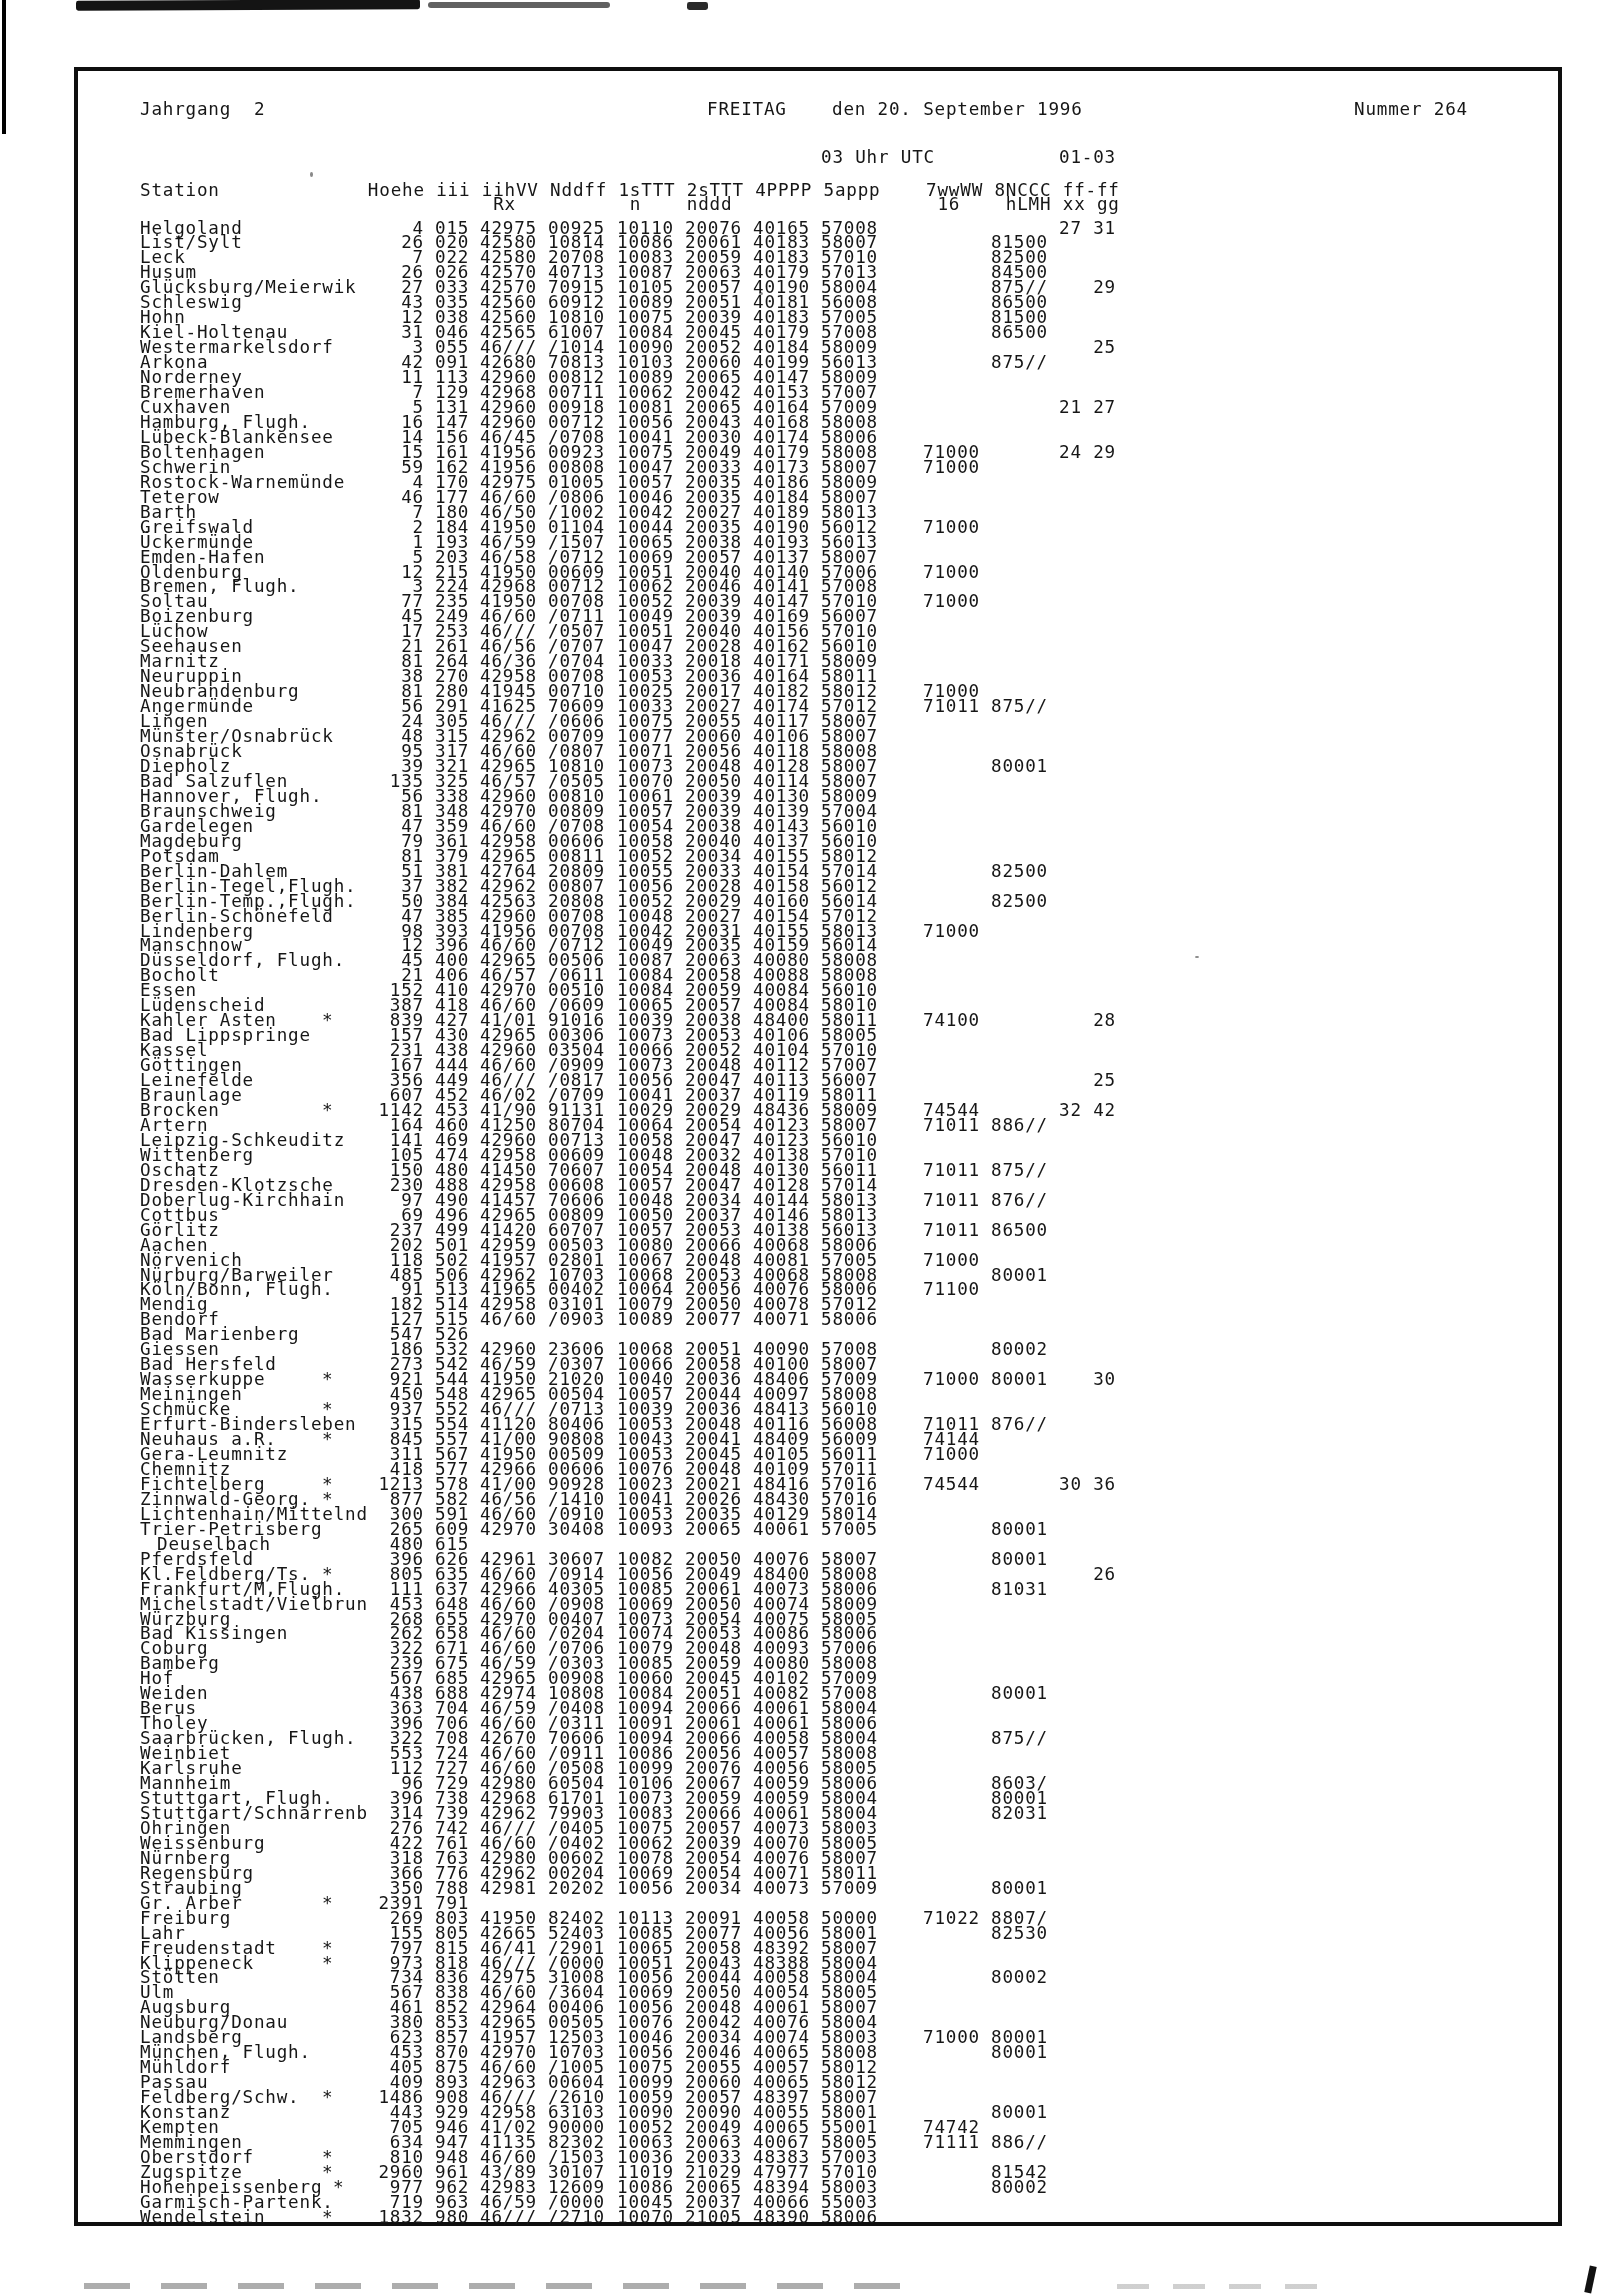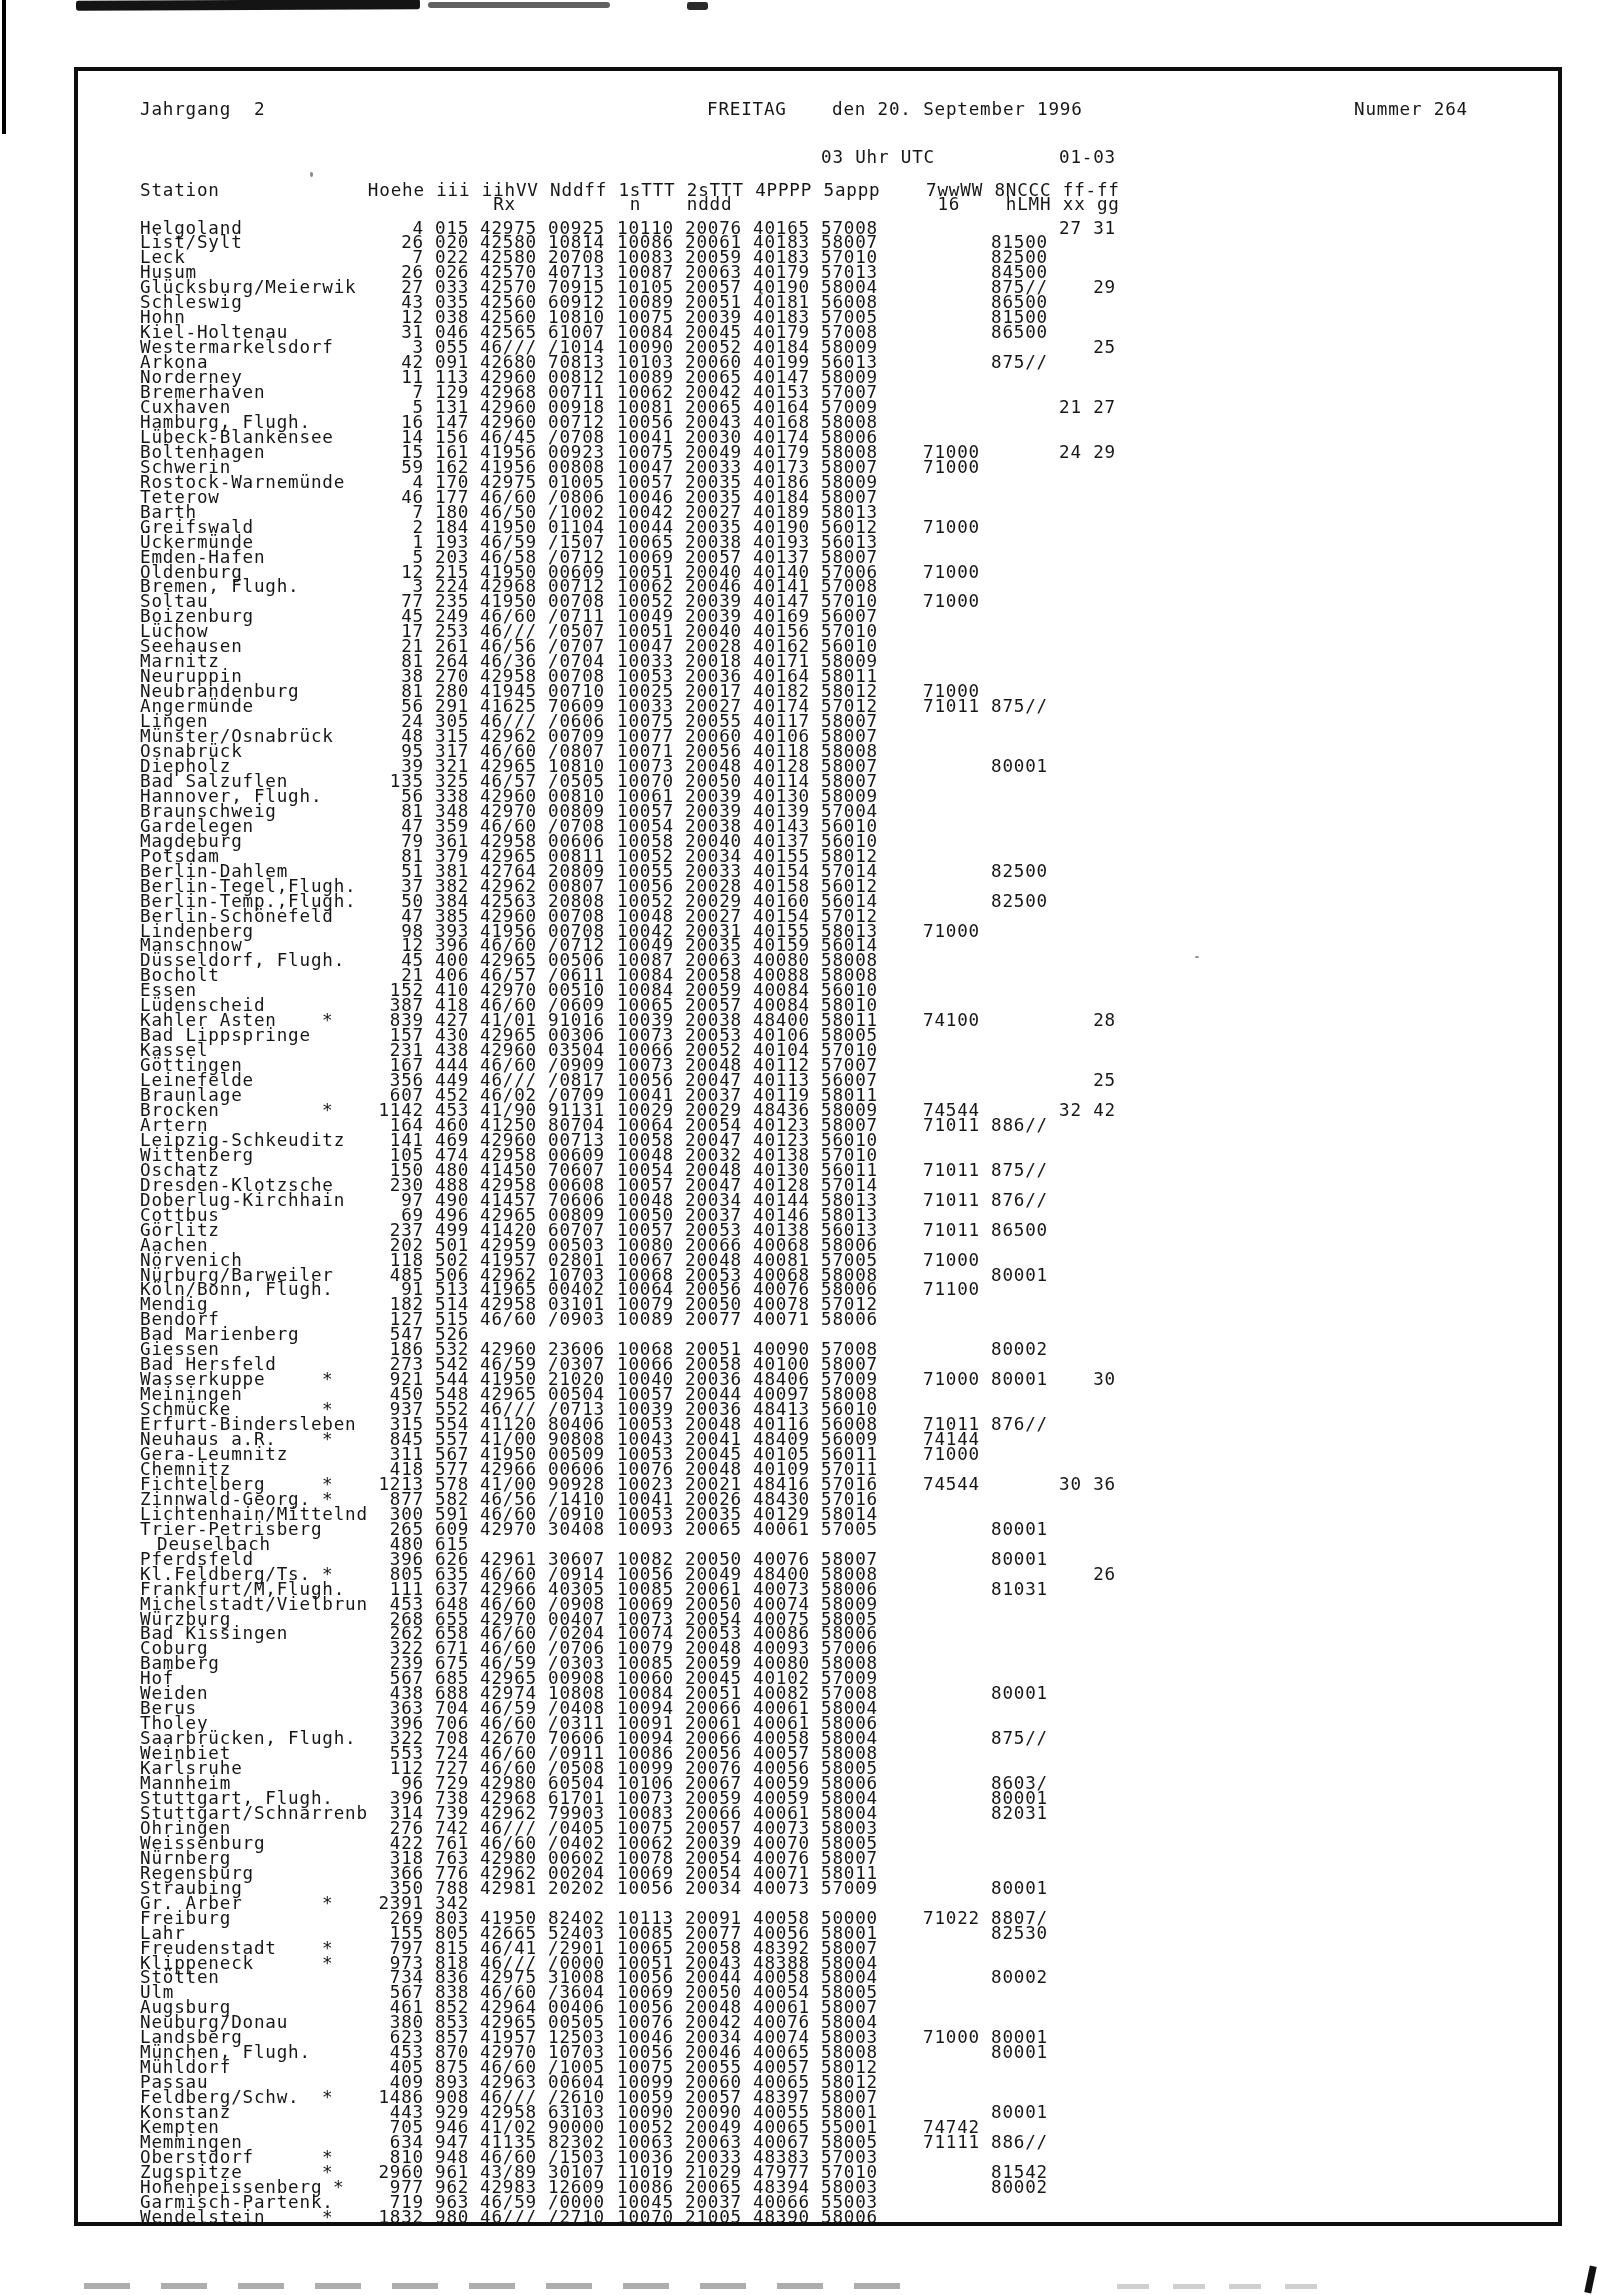--- a/index.html
+++ b/index.html
@@ -169,21 +169,21 @@
       <div class="line" style="top: 1746px;"><span class="cell" style="left: 0px;">Weinbiet</span><span class="cell r" style="left: 227px;">553</span><span class="cell" style="left: 295px;">724</span><span class="cell" style="left: 340px;">46/60</span><span class="cell" style="left: 408px;">/0911</span><span class="cell" style="left: 477px;">10086</span><span class="cell" style="left: 545px;">20056</span><span class="cell" style="left: 613px;">40057</span><span class="cell" style="left: 681px;">58008</span></div>
       <div class="line" style="top: 1761px;"><span class="cell" style="left: 0px;">Karlsruhe</span><span class="cell r" style="left: 227px;">112</span><span class="cell" style="left: 295px;">727</span><span class="cell" style="left: 340px;">46/60</span><span class="cell" style="left: 408px;">/0508</span><span class="cell" style="left: 477px;">10099</span><span class="cell" style="left: 545px;">20076</span><span class="cell" style="left: 613px;">40056</span><span class="cell" style="left: 681px;">58005</span></div>
       <div class="line" style="top: 1776px;"><span class="cell" style="left: 0px;">Mannheim</span><span class="cell r" style="left: 227px;">96</span><span class="cell" style="left: 295px;">729</span><span class="cell" style="left: 340px;">42980</span><span class="cell" style="left: 408px;">60504</span><span class="cell" style="left: 477px;">10106</span><span class="cell" style="left: 545px;">20067</span><span class="cell" style="left: 613px;">40059</span><span class="cell" style="left: 681px;">58006</span><span class="cell" style="left: 851px;">8603/</span></div>
       <div class="line" style="top: 1791px;"><span class="cell" style="left: 0px;">Stuttgart, Flugh.</span><span class="cell r" style="left: 227px;">396</span><span class="cell" style="left: 295px;">738</span><span class="cell" style="left: 340px;">42968</span><span class="cell" style="left: 408px;">61701</span><span class="cell" style="left: 477px;">10073</span><span class="cell" style="left: 545px;">20059</span><span class="cell" style="left: 613px;">40059</span><span class="cell" style="left: 681px;">58004</span><span class="cell" style="left: 851px;">80001</span></div>
       <div class="line" style="top: 1806px;"><span class="cell" style="left: 0px;">Stuttgart/Schnarrenb</span><span class="cell r" style="left: 227px;">314</span><span class="cell" style="left: 295px;">739</span><span class="cell" style="left: 340px;">42962</span><span class="cell" style="left: 408px;">79903</span><span class="cell" style="left: 477px;">10083</span><span class="cell" style="left: 545px;">20066</span><span class="cell" style="left: 613px;">40061</span><span class="cell" style="left: 681px;">58004</span><span class="cell" style="left: 851px;">82031</span></div>
       <div class="line" style="top: 1821px;"><span class="cell" style="left: 0px;">Öhringen</span><span class="cell r" style="left: 227px;">276</span><span class="cell" style="left: 295px;">742</span><span class="cell" style="left: 340px;">46///</span><span class="cell" style="left: 408px;">/0405</span><span class="cell" style="left: 477px;">10075</span><span class="cell" style="left: 545px;">20057</span><span class="cell" style="left: 613px;">40073</span><span class="cell" style="left: 681px;">58003</span></div>
       <div class="line" style="top: 1836px;"><span class="cell" style="left: 0px;">Weissenburg</span><span class="cell r" style="left: 227px;">422</span><span class="cell" style="left: 295px;">761</span><span class="cell" style="left: 340px;">46/60</span><span class="cell" style="left: 408px;">/0402</span><span class="cell" style="left: 477px;">10062</span><span class="cell" style="left: 545px;">20039</span><span class="cell" style="left: 613px;">40070</span><span class="cell" style="left: 681px;">58005</span></div>
       <div class="line" style="top: 1851px;"><span class="cell" style="left: 0px;">Nürnberg</span><span class="cell r" style="left: 227px;">318</span><span class="cell" style="left: 295px;">763</span><span class="cell" style="left: 340px;">42980</span><span class="cell" style="left: 408px;">00602</span><span class="cell" style="left: 477px;">10078</span><span class="cell" style="left: 545px;">20054</span><span class="cell" style="left: 613px;">40076</span><span class="cell" style="left: 681px;">58007</span></div>
       <div class="line" style="top: 1866px;"><span class="cell" style="left: 0px;">Regensburg</span><span class="cell r" style="left: 227px;">366</span><span class="cell" style="left: 295px;">776</span><span class="cell" style="left: 340px;">42962</span><span class="cell" style="left: 408px;">00204</span><span class="cell" style="left: 477px;">10069</span><span class="cell" style="left: 545px;">20054</span><span class="cell" style="left: 613px;">40071</span><span class="cell" style="left: 681px;">58011</span></div>
       <div class="line" style="top: 1881px;"><span class="cell" style="left: 0px;">Straubing</span><span class="cell r" style="left: 227px;">350</span><span class="cell" style="left: 295px;">788</span><span class="cell" style="left: 340px;">42981</span><span class="cell" style="left: 408px;">20202</span><span class="cell" style="left: 477px;">10056</span><span class="cell" style="left: 545px;">20034</span><span class="cell" style="left: 613px;">40073</span><span class="cell" style="left: 681px;">57009</span><span class="cell" style="left: 851px;">80001</span></div>
-      <div class="line" style="top: 1896px;"><span class="cell" style="left: 0px;">Gr. Arber</span><span class="cell" style="left: 182px;">*</span><span class="cell r" style="left: 227px;">2391</span><span class="cell" style="left: 295px;">342</span></div>
+      <div class="line" style="top: 1896px;"><span class="cell" style="left: 0px;">Gr. Arber</span><span class="cell" style="left: 182px;">*</span><span class="cell r" style="left: 227px;">2391</span><span class="cell" style="left: 295px;">791</span></div>
       <div class="line" style="top: 1911px;"><span class="cell" style="left: 0px;">Freiburg</span><span class="cell r" style="left: 227px;">269</span><span class="cell" style="left: 295px;">803</span><span class="cell" style="left: 340px;">41950</span><span class="cell" style="left: 408px;">82402</span><span class="cell" style="left: 477px;">10113</span><span class="cell" style="left: 545px;">20091</span><span class="cell" style="left: 613px;">40058</span><span class="cell" style="left: 681px;">50000</span><span class="cell" style="left: 783px;">71022</span><span class="cell" style="left: 851px;">8807/</span></div>
       <div class="line" style="top: 1926px;"><span class="cell" style="left: 0px;">Lahr</span><span class="cell r" style="left: 227px;">155</span><span class="cell" style="left: 295px;">805</span><span class="cell" style="left: 340px;">42665</span><span class="cell" style="left: 408px;">52403</span><span class="cell" style="left: 477px;">10085</span><span class="cell" style="left: 545px;">20077</span><span class="cell" style="left: 613px;">40056</span><span class="cell" style="left: 681px;">58001</span><span class="cell" style="left: 851px;">82530</span></div>
       <div class="line" style="top: 1941px;"><span class="cell" style="left: 0px;">Freudenstadt</span><span class="cell" style="left: 182px;">*</span><span class="cell r" style="left: 227px;">797</span><span class="cell" style="left: 295px;">815</span><span class="cell" style="left: 340px;">46/41</span><span class="cell" style="left: 408px;">/2901</span><span class="cell" style="left: 477px;">10065</span><span class="cell" style="left: 545px;">20058</span><span class="cell" style="left: 613px;">48392</span><span class="cell" style="left: 681px;">58007</span></div>
       <div class="line" style="top: 1956px;"><span class="cell" style="left: 0px;">Klippeneck</span><span class="cell" style="left: 182px;">*</span><span class="cell r" style="left: 227px;">973</span><span class="cell" style="left: 295px;">818</span><span class="cell" style="left: 340px;">46///</span><span class="cell" style="left: 408px;">/0000</span><span class="cell" style="left: 477px;">10051</span><span class="cell" style="left: 545px;">20043</span><span class="cell" style="left: 613px;">48388</span><span class="cell" style="left: 681px;">58004</span></div>
       <div class="line" style="top: 1970px;"><span class="cell" style="left: 0px;">Stötten</span><span class="cell r" style="left: 227px;">734</span><span class="cell" style="left: 295px;">836</span><span class="cell" style="left: 340px;">42975</span><span class="cell" style="left: 408px;">31008</span><span class="cell" style="left: 477px;">10056</span><span class="cell" style="left: 545px;">20044</span><span class="cell" style="left: 613px;">40058</span><span class="cell" style="left: 681px;">58004</span><span class="cell" style="left: 851px;">80002</span></div>
       <div class="line" style="top: 1985px;"><span class="cell" style="left: 0px;">Ulm</span><span class="cell r" style="left: 227px;">567</span><span class="cell" style="left: 295px;">838</span><span class="cell" style="left: 340px;">46/60</span><span class="cell" style="left: 408px;">/3604</span><span class="cell" style="left: 477px;">10069</span><span class="cell" style="left: 545px;">20050</span><span class="cell" style="left: 613px;">40054</span><span class="cell" style="left: 681px;">58005</span></div>
       <div class="line" style="top: 2000px;"><span class="cell" style="left: 0px;">Augsburg</span><span class="cell r" style="left: 227px;">461</span><span class="cell" style="left: 295px;">852</span><span class="cell" style="left: 340px;">42964</span><span class="cell" style="left: 408px;">00406</span><span class="cell" style="left: 477px;">10056</span><span class="cell" style="left: 545px;">20048</span><span class="cell" style="left: 613px;">40061</span><span class="cell" style="left: 681px;">58007</span></div>
       <div class="line" style="top: 2015px;"><span class="cell" style="left: 0px;">Neuburg/Donau</span><span class="cell r" style="left: 227px;">380</span><span class="cell" style="left: 295px;">853</span><span class="cell" style="left: 340px;">42965</span><span class="cell" style="left: 408px;">00505</span><span class="cell" style="left: 477px;">10076</span><span class="cell" style="left: 545px;">20042</span><span class="cell" style="left: 613px;">40076</span><span class="cell" style="left: 681px;">58004</span></div>
       <div class="line" style="top: 2030px;"><span class="cell" style="left: 0px;">Landsberg</span><span class="cell r" style="left: 227px;">623</span><span class="cell" style="left: 295px;">857</span><span class="cell" style="left: 340px;">41957</span><span class="cell" style="left: 408px;">12503</span><span class="cell" style="left: 477px;">10046</span><span class="cell" style="left: 545px;">20034</span><span class="cell" style="left: 613px;">40074</span><span class="cell" style="left: 681px;">58003</span><span class="cell" style="left: 783px;">71000</span><span class="cell" style="left: 851px;">80001</span></div>
       <div class="line" style="top: 2045px;"><span class="cell" style="left: 0px;">München, Flugh.</span><span class="cell r" style="left: 227px;">453</span><span class="cell" style="left: 295px;">870</span><span class="cell" style="left: 340px;">42970</span><span class="cell" style="left: 408px;">10703</span><span class="cell" style="left: 477px;">10056</span><span class="cell" style="left: 545px;">20046</span><span class="cell" style="left: 613px;">40065</span><span class="cell" style="left: 681px;">58008</span><span class="cell" style="left: 851px;">80001</span></div>

